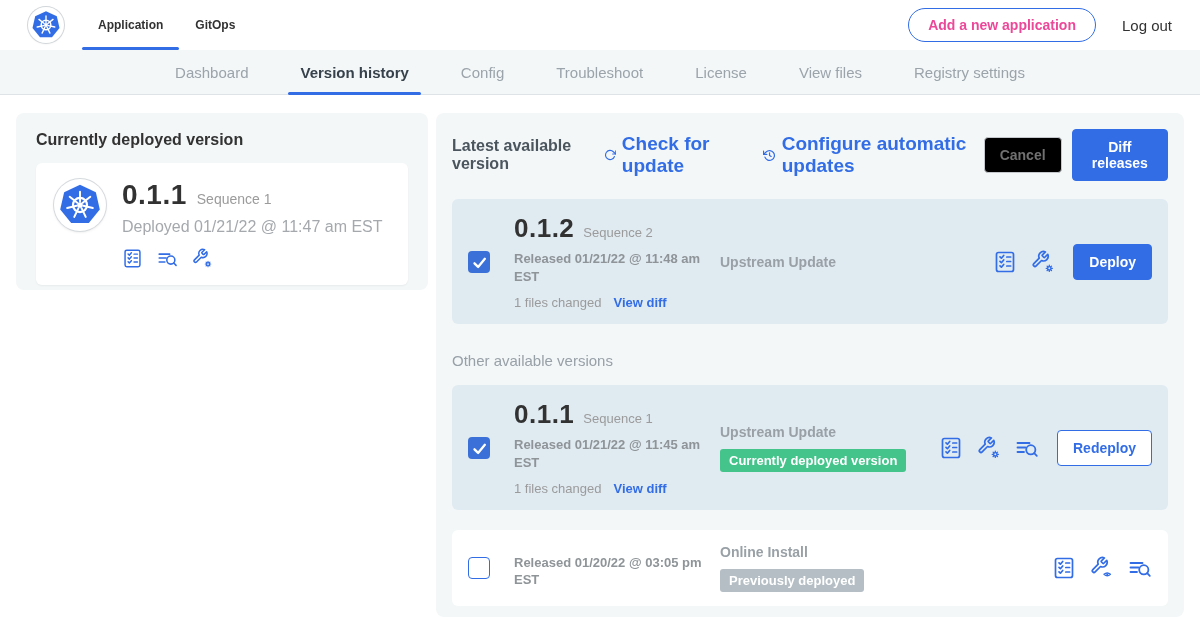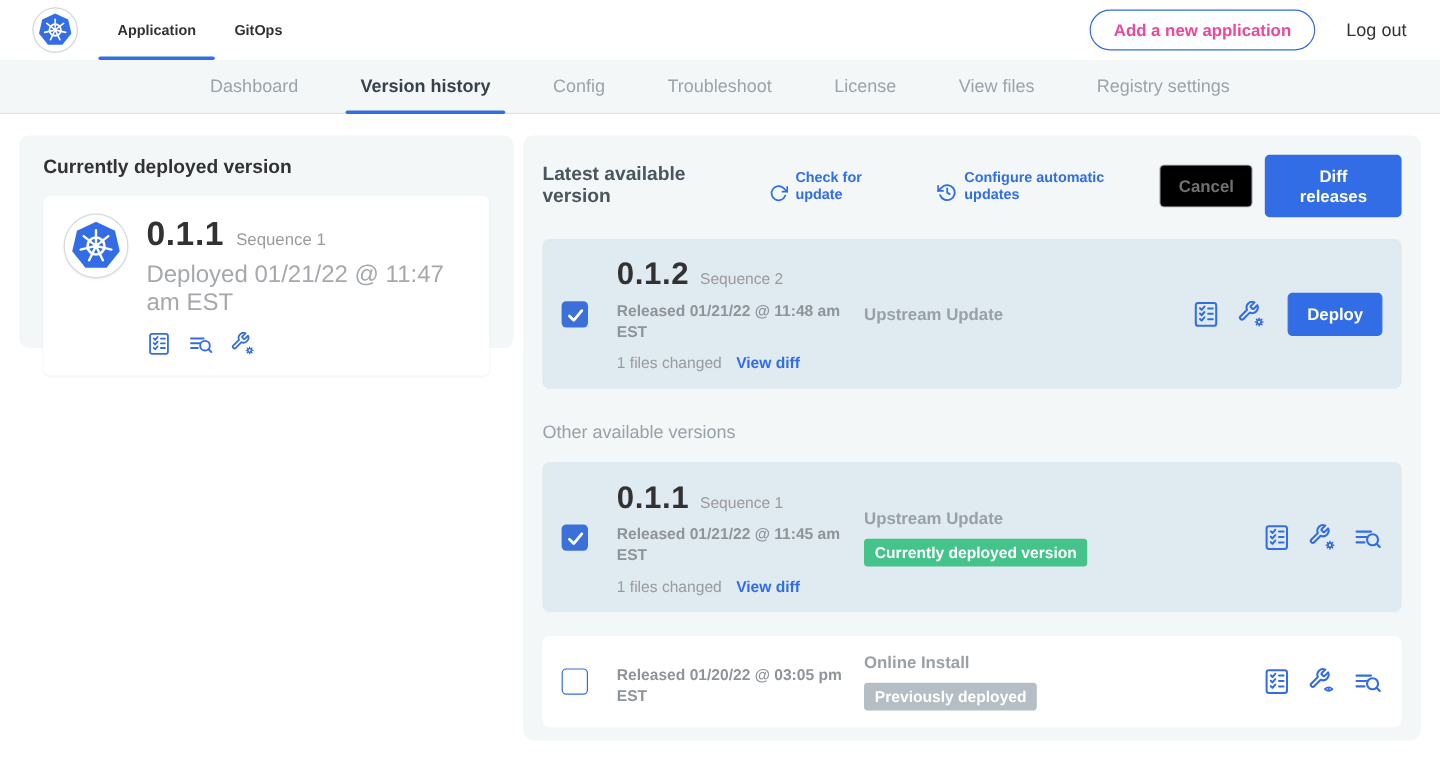--- a/index.html
+++ b/index.html
@@ -41,28 +41,28 @@
   .panel-left h2 { font-size:16px; font-weight:700; color:#323232; }
   .deployed-card { margin-top:14px; background:#fff; border-radius:6px;
                    box-shadow:0 1px 2px rgba(0,0,0,.05); padding:16px 18px;
                    display:flex; gap:16px; align-items:flex-start; }
   .k8s-circle { width:52px; height:52px; border-radius:50%; background:#fff;
                 box-shadow:0 0 0 1px #d6dadd, 0 1px 3px rgba(0,0,0,.12);
                 display:flex; align-items:center; justify-content:center; flex:0 0 auto; }
   .ver-line { display:flex; align-items:baseline; }
   .ver-big { font-size:28px; font-weight:700; color:#323232; letter-spacing:.5px; }
   .seq { font-size:14px; color:#9b9b9b; margin-left:10px; }
-  .deployed-at { font-size:20px; color:#a5a9ad; margin-top:7px; }
+  .deployed-at { font-size:16px; color:#a5a9ad; margin-top:7px; }
   .icon-row { display:flex; gap:14px; margin-top:12px; color:#326de6; }
   .icon-row svg { cursor:pointer; }
 
   
   .avail-header { display:flex; align-items:center; }
   .avail-title { font-size:16px; font-weight:600; color:#4a555e; }
-  .hdr-link { display:flex; align-items:flex-end; gap:6px; color:#326de6; font-size:12px;
+  .hdr-link { display:flex; align-items:center; gap:6px; color:#326de6; font-size:19px;
               font-weight:700; cursor:pointer; }
   .hdr-link.first { margin-left:12px; }
   .hdr-link + .hdr-link { margin-left:22px; }
   .btn { font-family:inherit; font-size:14px; font-weight:700; border-radius:4px;
          padding:9px 15px; cursor:pointer; }
   .btn-cancel { background:#000000; color:#717171; border:1px solid #c4c8cc; margin-left:auto; }
   .btn-primary { background:#326de6; color:#fff; border:1px solid #326de6; margin-left:10px; }
   .btn-outline { background:#fff; color:#326de6; border:1px solid #326de6; }
 
   
@@ -312,20 +312,21 @@
       <div class="v-actions">
         <svg width="24" height="24" viewBox="0 0 24 24">
             <use href="#i-checklist"></use>
           </svg>
         <svg width="24" height="24" viewBox="0 0 24 24">
             <use href="#i-wrench-gear"></use>
           </svg>
         <svg width="24" height="24" viewBox="0 0 24 24">
             <use href="#i-lines-magnifier"></use>
           </svg>
+        <button class="btn btn-outline">Redeploy</button>
       </div>
     </div>
 
     <div class="version-row row-plain row-3">
       <div class="cbox unchecked"></div>
       <div class="v-info">
         <div class="v-released">Released 01/20/22 @ 03:05 pm EST</div>
       </div>
       <div class="v-mid">
         <div class="v-source">Online Install</div>

